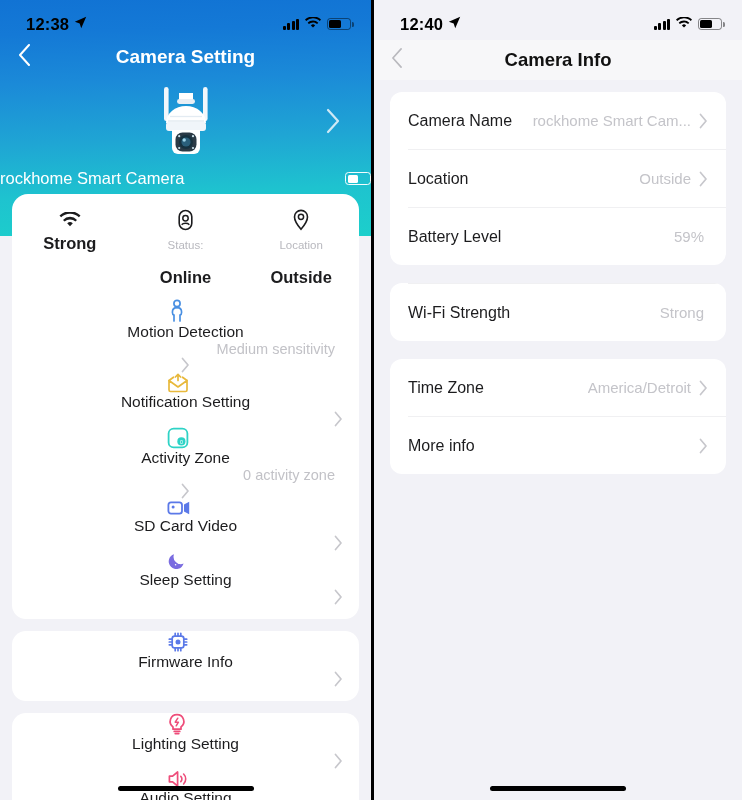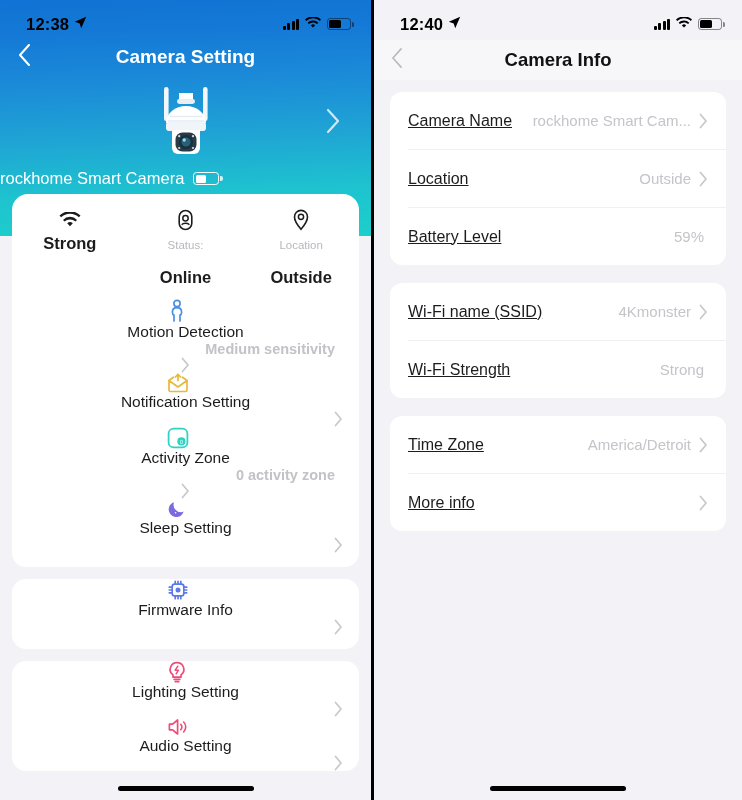--- a/index.html
+++ b/index.html
@@ -78,21 +78,21 @@
   .hero-body {
     position: relative; z-index: 5; text-align: center;
     padding-top: 8px;
   }
   .cam-wrap { position: relative; height: 78px; display: flex; align-items: center; justify-content: center; }
   .cam-next {
     position: absolute; right: 26px; top: 50%; transform: translateY(-50%);
     width: 24px; height: 34px; display: flex; align-items: center; justify-content: center;
   }
   .device-line {
-    margin-top: 7px; display: flex; align-items: center; justify-content: flex-start; gap: 9px;
+    margin-top: 7px; display: flex; align-items: center; justify-content: space-between; gap: 9px;
     color: #fff; font-size: 16.5px; font-weight: 500;
   }
   .dev-batt { position: relative; width: 26px; height: 13px; }
   .dev-batt .shell { position: absolute; inset: 0; border: 1.6px solid #fff; border-radius: 3.5px; opacity: .95; }
   .dev-batt .fill  { position: absolute; left: 2.5px; top: 2.5px; bottom: 2.5px; width: 10px; background: #fff; border-radius: 1.5px; }
   .dev-batt .nub   { position: absolute; right: -3.5px; top: 4px; width: 2.5px; height: 5px; background: #fff; opacity: .8; border-radius: 0 2px 2px 0; }
 
   
   .content-left { position: relative; z-index: 4; padding: 0 12px; margin-top: 6px; }
   .status-card {
@@ -115,21 +115,20 @@
   .row {
     display: flex; align-items: center; min-height: 49px; padding: 0 16px 0 16px;
     position: relative;
     flex-direction: column;
   }
   .row .r-icon { width: 38px; display: flex; align-items: center; }
   .row .r-label { font-size: 15.5px; color: #1c1c1e; white-space: nowrap; }
   .row .r-value {
     margin-left: auto; font-size: 14.5px; color: #c2c2c7; white-space: nowrap;
     padding-right: 8px;
-    font-weight: bold;
   }
   .row .r-chev { margin-left: auto; display: flex; align-items: center; }
   .row .r-value + .r-chev { margin-left: 0; }
   .chev { display: block; }
 
   
   .nav-right {
     position: relative; height: 40px; display: flex; align-items: center; padding: 0 17px;
     background: #f7f7f9;
   }
@@ -137,21 +136,21 @@
     position: absolute; left: 0; right: 0; text-align: center;
     font-size: 18.5px; font-weight: 600; color: #111;
   }
   .content-right { padding: 12px 16px 0; }
   .info-card {
     background: #fff; border-radius: 12px; overflow: hidden; margin-bottom: 18px;
   }
   .info-row {
     display: flex; align-items: center; min-height: 57px; padding: 0 18px;
   }
-  .info-row .k { font-size: 16px; color: #1c1c1e; text-decoration: underline; }
+  .info-row .k { font-size: 16px; color: #1c1c1e; }
   .info-row .v {
     margin-left: auto; font-size: 15px; color: #c4c4c9; white-space: nowrap;
     max-width: 185px; overflow: hidden; text-overflow: ellipsis;
   }
   .info-row .c { margin-left: 8px; display: flex; align-items: center; }
   .info-row .v.nochev { margin-right: 4px; }
   .sep { height: 1px; background: #f0f0f2; margin-left: 18px; }
 
   
   .home-ind {
@@ -335,20 +334,35 @@
           </span>
           <span class="r-label">Activity Zone</span>
           <span class="r-value">0 activity zone</span>
           <span class="r-chev">
             <svg class="chev" width="9" height="16" viewBox="0 0 9 16">
                 <path d="M1.5 1.5 7 8l-5.5 6.5" stroke="#c7c7cc" stroke-width="1.7" fill="none" stroke-linecap="round" stroke-linejoin="round"></path>
               </svg>
           </span>
         </div>
 
+        <div class="row">
+          <span class="r-icon">
+            <svg width="24" height="18" viewBox="0 0 24 18">
+              <rect x="1.4" y="3.4" width="13.6" height="11.2" rx="2.6" stroke="#5b79e8" stroke-width="1.8" fill="none"></rect>
+              <circle cx="6.1" cy="8" r="1.5" fill="#5b79e8"></circle>
+              <path d="M17 5.6 22.2 2.8v12.4L17 12.4z" fill="#5b79e8"></path>
+            </svg>
+          </span>
+          <span class="r-label">SD Card Video</span>
+          <span class="r-chev">
+            <svg class="chev" width="9" height="16" viewBox="0 0 9 16">
+                <path d="M1.5 1.5 7 8l-5.5 6.5" stroke="#c7c7cc" stroke-width="1.7" fill="none" stroke-linecap="round" stroke-linejoin="round"></path>
+              </svg>
+          </span>
+        </div>
 
         <div class="row">
           <span class="r-icon">
             <svg width="20" height="20" viewBox="0 0 20 20">
               <path d="M16.6 12.6A7.4 7.4 0 0 1 7 3.2a7.6 7.6 0 1 0 9.6 9.4z" fill="#7a6ce0"></path>
               <circle cx="12" cy="11.6" r="1.2" fill="#fff"></circle>
               <circle cx="8.6" cy="13.8" r=".8" fill="#fff"></circle>
             </svg>
           </span>
           <span class="r-label">Sleep Setting</span>
@@ -482,29 +496,20 @@
           </span>
         </div>
         <div class="sep"></div>
         <div class="info-row">
           <span class="k">Battery Level</span>
           <span class="v nochev">59%</span>
         </div>
       </div>
 
       <div class="info-card">
-        <div class="info-row">
-          <span class="k">Wi-Fi name (SSID)</span>
-          <span class="v">4Kmonster</span>
-          <span class="c">
-            <svg width="9" height="16" viewBox="0 0 9 16">
-                <path d="M1.5 1.5 7 8l-5.5 6.5" stroke="#c7c7cc" stroke-width="1.7" fill="none" stroke-linecap="round" stroke-linejoin="round"></path>
-              </svg>
-          </span>
-        </div>
         <div class="sep"></div>
         <div class="info-row">
           <span class="k">Wi-Fi Strength</span>
           <span class="v nochev">Strong</span>
         </div>
       </div>
 
       <div class="info-card">
         <div class="info-row">
           <span class="k">Time Zone</span>

